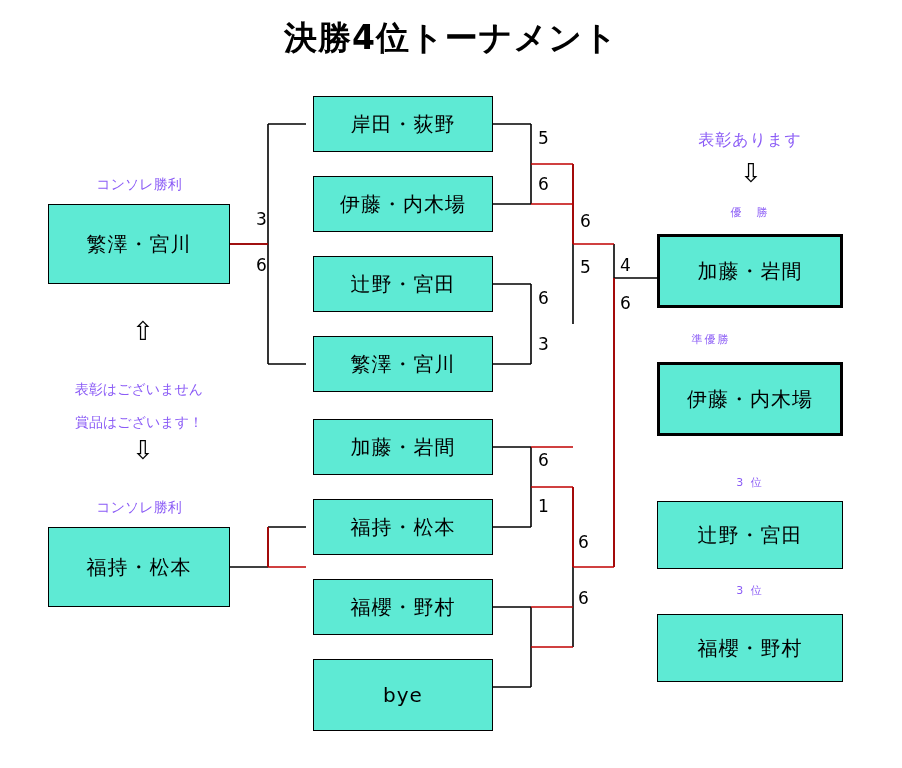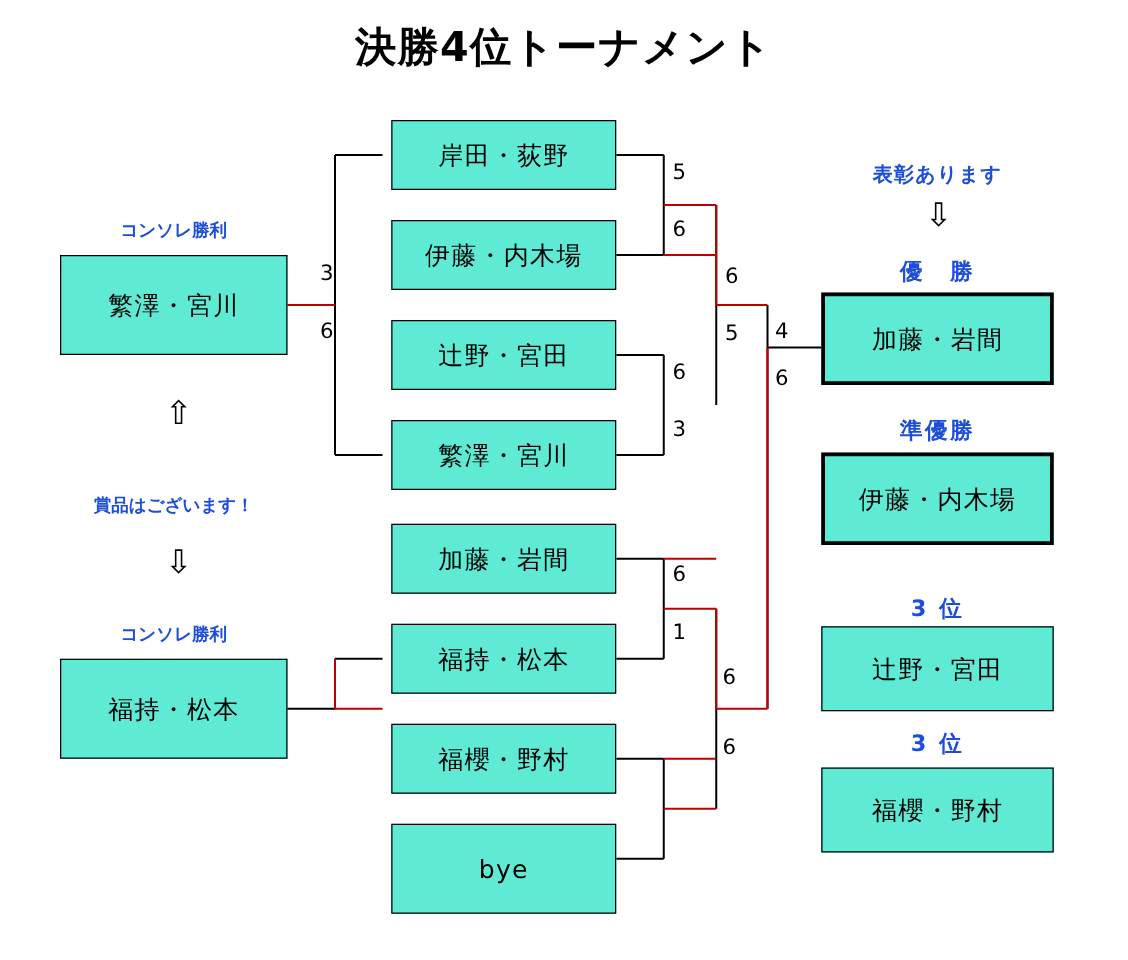--- a/index.html
+++ b/index.html
@@ -42,28 +42,27 @@
     color: #000000;
     letter-spacing: 1px;
     font-family: "DejaVu Sans", sans-serif;
   }
   .box.thick {
     border-width: 3px;
   }
   .label {
     position: absolute;
     font-size: 14px;
-    color: #1d4ed8;
+    color: #8b5cf6;
     text-align: center;
     white-space: nowrap;
     font-family: "DejaVu Sans", sans-serif;
-    font-weight: bold;
   }
   .label.big {
-    font-size: 18px;
+    font-size: 11px;
     letter-spacing: 2px;
   }
   .label.mid {
     font-size: 16px;
     letter-spacing: 1px;
   }
   .score {
     position: absolute;
     font-size: 17px;
     color: #000000;
@@ -145,21 +144,22 @@
       <path d="M268,527 V567"></path>
     </g>
   </svg>
 
   <div class="label" style="left:48px; top:176px; width:182px;">コンソレ勝利</div>
   <div class="box" style="left:48px; top:204px; width:182px; height:80px;">
     <span>繁澤・宮川</span>
   </div>
 
   <div class="arrow" style="left:132px; top:318px;">⇧</div>
-  <div class="label" style="left:48px; top:396px; width:182px;">賞品はございます！</div>
+  <div class="label" style="left:48px; top:381px; width:182px;">表彰はございません</div>
+  <div class="label" style="left:48px; top:414px; width:182px;">賞品はございます！</div>
   <div class="arrow" style="left:132px; top:437px;">⇩</div>
 
   <div class="label" style="left:48px; top:499px; width:182px;">コンソレ勝利</div>
   <div class="box" style="left:48px; top:527px; width:182px; height:80px;">
     <span>福持・松本</span>
   </div>
 
   <div class="box" style="left:313px; top:96px; width:180px; height:56px;">
     <span>岸田・荻野</span>
   </div>
@@ -204,21 +204,21 @@
   <div class="score" style="left:620px; top:293px;">6</div>
 
   <div class="label mid" style="left:657px; top:130px; width:186px;">表彰あります</div>
   <div class="arrow" style="left:740px; top:160px;">⇩</div>
 
   <div class="label big" style="left:657px; top:205px; width:186px;">優　勝</div>
   <div class="box thick" style="left:657px; top:234px; width:186px; height:74px;">
     <span>加藤・岩間</span>
   </div>
 
-  <div class="label big" style="left:657px; top:332px; width:186px;">準優勝</div>
+  <div class="label big" style="left:618px; top:332px; width:186px;">準優勝</div>
   <div class="box thick" style="left:657px; top:362px; width:186px; height:74px;">
     <span>伊藤・内木場</span>
   </div>
 
   <div class="label big" style="left:657px; top:475px; width:186px;">3 位</div>
   <div class="box" style="left:657px; top:501px; width:186px; height:68px;">
     <span>辻野・宮田</span>
   </div>
 
   <div class="label big" style="left:657px; top:583px; width:186px;">3 位</div>

